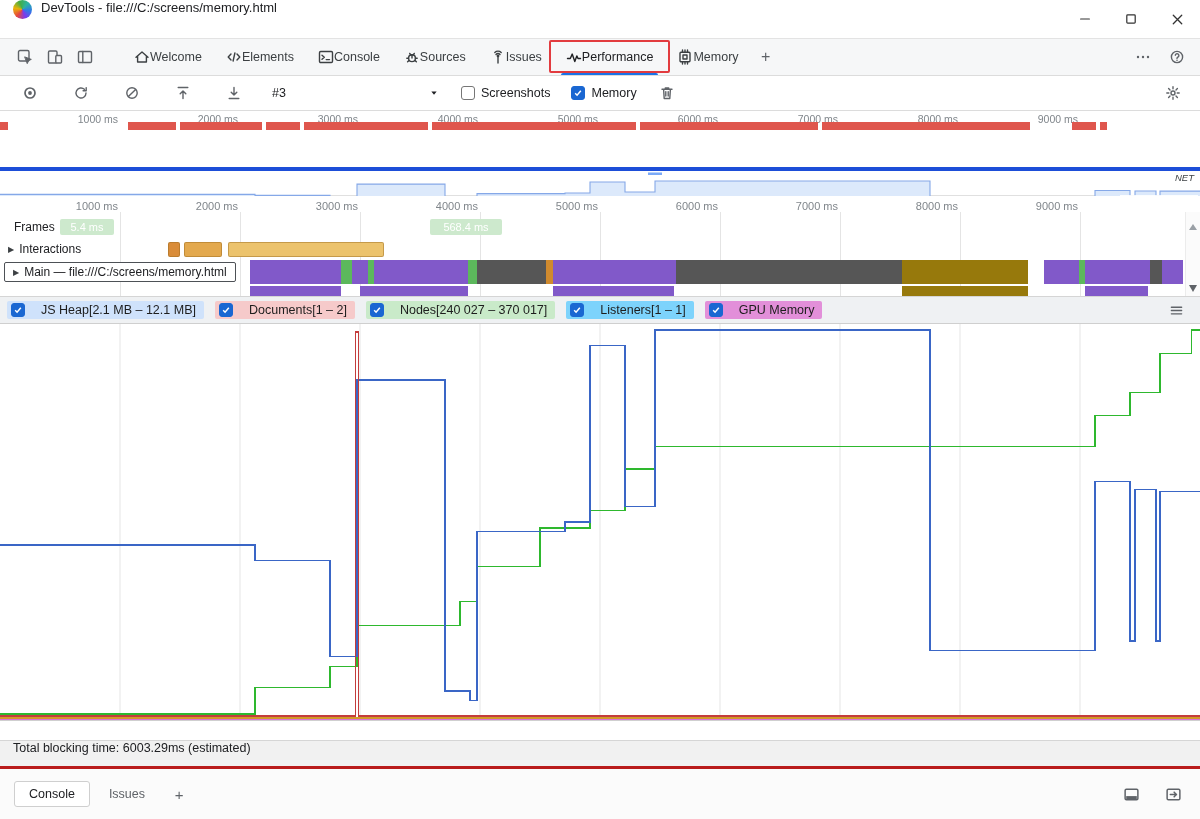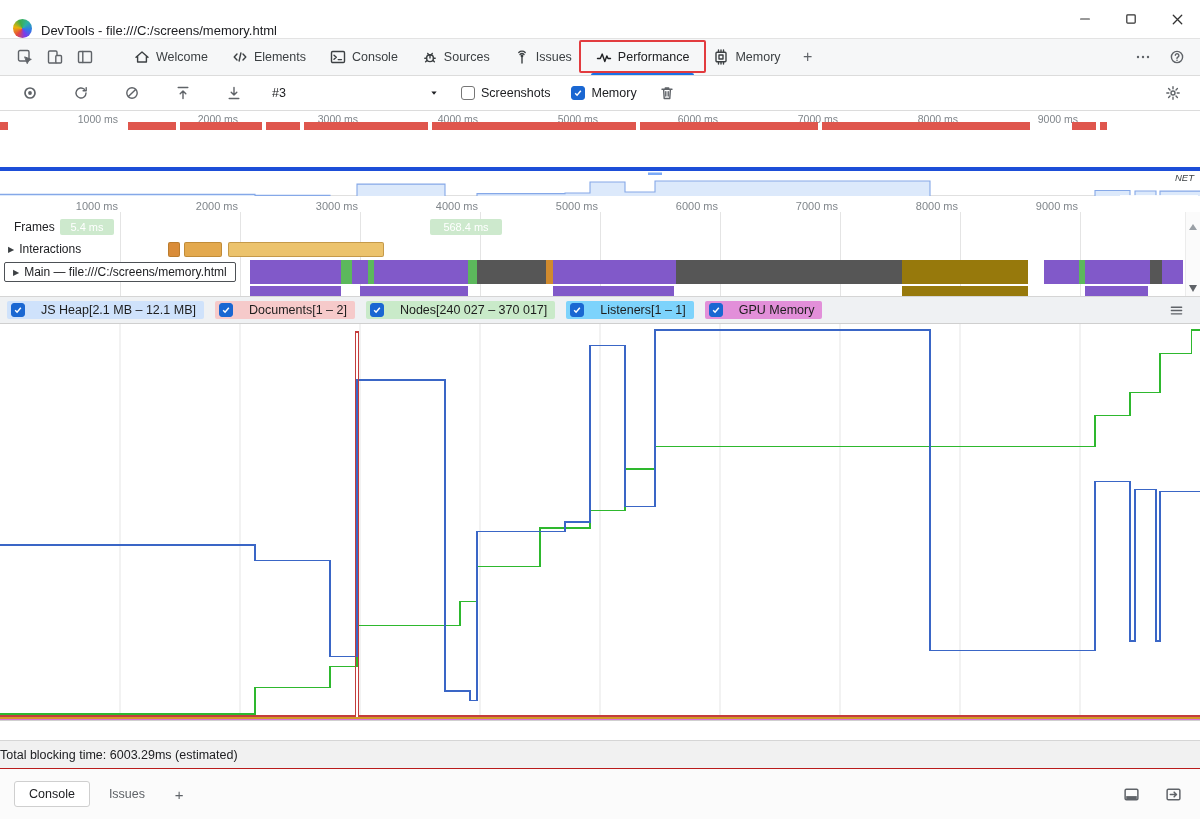--- a/index.html
+++ b/index.html
@@ -3,33 +3,33 @@
 <meta charset="utf-8">
 <style>
   html,body{margin:0;padding:0;width:1200px;height:819px;overflow:hidden;
     font-family:"Liberation Sans",sans-serif;color:#202124;background:#fff;}
   .app{position:relative;width:1200px;height:819px;display:flex;flex-direction:column;}
   .icon{display:inline-flex;align-items:center;justify-content:center;line-height:0;}
   .icon svg{display:block;}
   button{background:none;border:none;padding:0;font:inherit;color:inherit;cursor:pointer;}
 
   
-  .titlebar{height:38px;display:flex;align-items:flex-end;border-bottom:1px solid #e3e3e3;flex:0 0 auto;}
+  .titlebar{height:38px;display:flex;align-items:flex-start;border-bottom:1px solid #e3e3e3;flex:0 0 auto;}
   .logo{width:19px;height:19px;border-radius:50%;margin:0 9px 0 13px;
     background:conic-gradient(from 40deg,#2bb3a3,#2f7ae5,#7c3aed,#e5483f,#eab308,#3fae49,#2bb3a3);}
   .title{font-size:13px;}
   .wcontrols{margin-left:auto;display:flex;height:100%;}
   .wbtn{width:46px;height:100%;display:flex;align-items:center;justify-content:center;color:#333;}
 
   
   .tabbar{height:36px;background:#f6f7f8;border-bottom:1px solid #dcdcdc;display:flex;align-items:stretch;flex:0 0 auto;}
   .tool-icons{display:flex;align-items:center;padding-left:10px;}
   .iconbtn{width:30px;height:30px;display:flex;align-items:center;justify-content:center;color:#5f6368;border-radius:3px;}
   .tabs{display:flex;align-items:stretch;margin-left:22px;}
-  .tab{position:relative;display:flex;align-items:center;gap:6px;padding:0 12px;font-size:12.5px;color:#3c4043;}
+  .tab{position:relative;display:flex;align-items:center;padding:0 12px;font-size:12.5px;color:#3c4043;}
   .tab.active{color:#202124;}
   .tab.active::after{content:'';position:absolute;left:7px;right:7px;bottom:0;height:2.5px;background:#1a73e8;border-radius:2px 2px 0 0;}
   .annot{position:absolute;left:-5px;right:-5px;top:1px;bottom:2px;border:2.5px solid #e23b3f;border-radius:2px;pointer-events:none;}
   .tb-spacer{flex:1;}
   .tb-right{display:flex;align-items:center;margin-right:8px;gap:4px;}
 
   
   .perf-toolbar{height:34px;display:flex;align-items:center;gap:21px;padding-left:15px;border-bottom:1px solid #dcdcdc;flex:0 0 auto;color:#5f6368;}
   .combo{display:flex;align-items:center;justify-content:space-between;width:168px;margin-left:2px;color:#202124;font-size:12.5px;}
   .checkwrap{display:flex;align-items:center;gap:6px;font-size:12.5px;color:#202124;}
@@ -71,22 +71,22 @@
     display:flex;align-items:center;gap:11px;padding-left:7px;flex:0 0 auto;box-sizing:border-box;}
   .chip{display:inline-flex;align-items:center;gap:16px;padding:2px 8px 2px 4px;border-radius:2px;font-size:12.5px;color:#1d1d1d;}
   .chip .cbx{flex:0 0 auto;}
   .ham{margin-left:auto;margin-right:9px;color:#5f6368;}
 
   
   .chart{position:relative;height:396px;flex:0 0 auto;background:#fff;border-bottom:1px solid #cfcfcf;}
   .chart svg{position:absolute;inset:0;}
 
   .gap{height:19px;flex:0 0 auto;background:#fff;}
-  .statusbar{height:29px;background:#f1f1f1;border-top:1px solid #d6d6d6;border-bottom:1px solid #b91c1c;
-    display:flex;align-items:center;font-size:12.5px;flex:0 0 auto;box-sizing:border-box;}
+  .statusbar{height:29px;background:#f1f1f1;border-top:1px solid #d6d6d6;border-bottom:3px solid #b91c1c;
+    display:flex;padding-left:13px;font-size:12.5px;flex:0 0 auto;box-sizing:border-box;}
 
   
   .drawer{flex:1;background:#fbfbfb;display:flex;align-items:center;padding:0 12px 0 14px;}
   .dtab{padding:5px 14px;font-size:12.5px;color:#5f6368;border-radius:3px;border:1px solid transparent;}
   .dtab.active{background:#fff;border-color:#cfcfcf;color:#202124;}
   .dplus{margin-left:6px;color:#5f6368;width:26px;height:26px;display:flex;align-items:center;justify-content:center;font-size:15px;}
   .d-right{margin-left:auto;display:flex;gap:12px;color:#5f6368;}
 </style>
 </head>
 <body>

